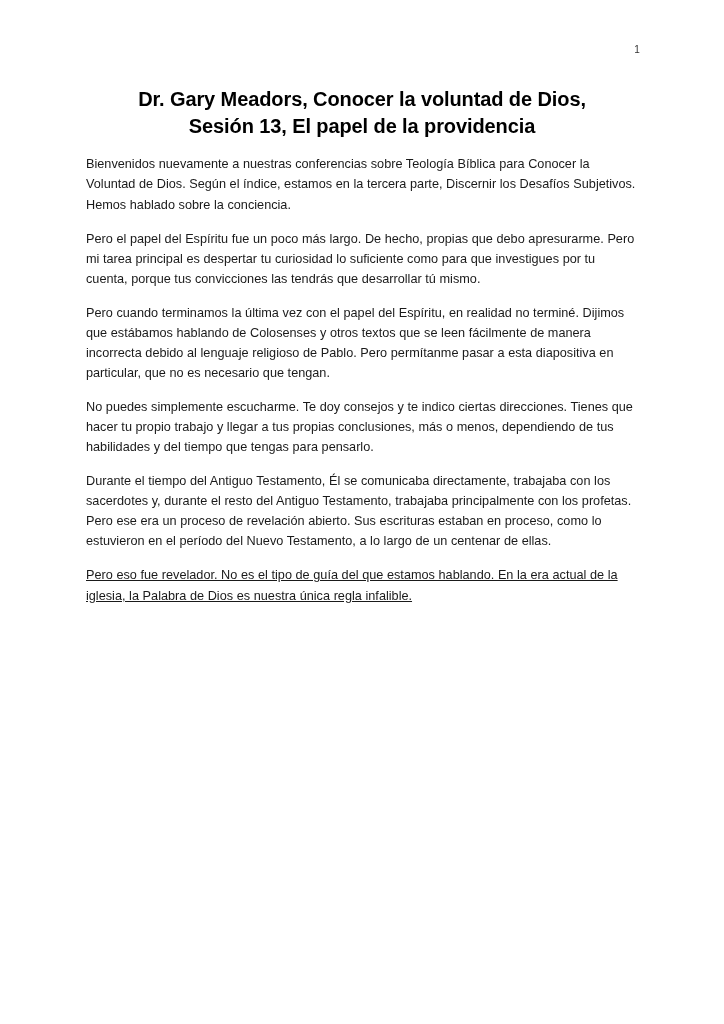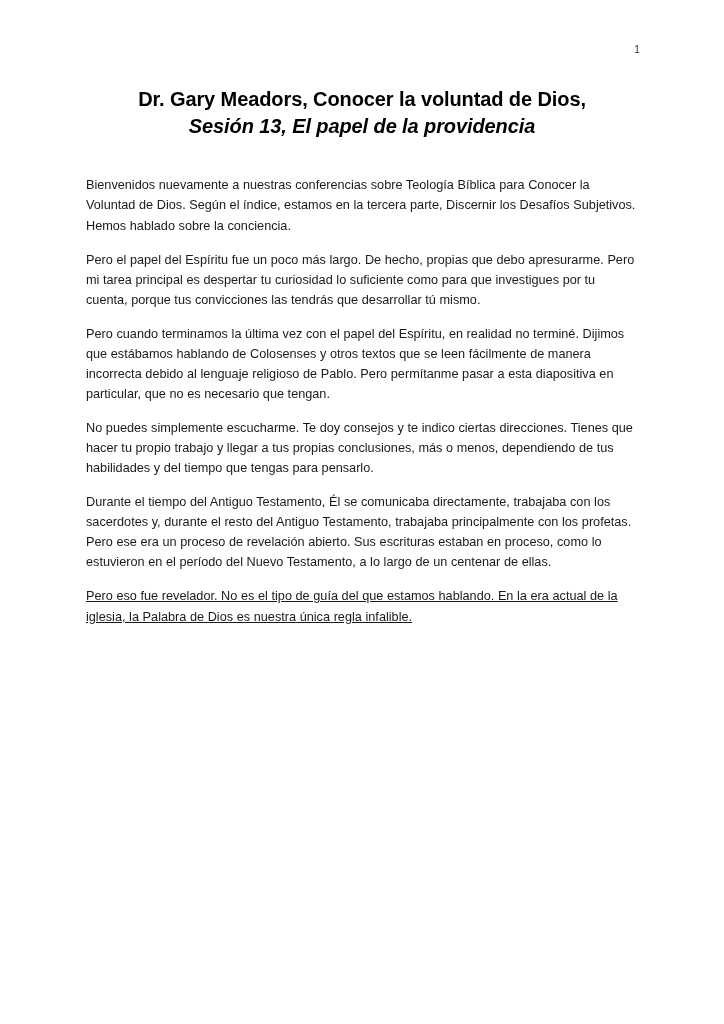--- a/index.html
+++ b/index.html
@@ -41,30 +41,29 @@
     text-align: center;
     font-size: 20px;
     font-weight: bold;
     line-height: 1.36;
     margin: 0 0 2px 0;
     color: #000;
     letter-spacing: -0.1px;
   }
   .doc-title .line2 {
     display: block;
-    font-style: italic;
   }
   .copyright {
     text-align: center;
     font-size: 12.6px;
     margin: 3px 0 0 0;
     color: #1a1a1a;
   }
   .body-text {
-    margin-top: 35px;
+    margin-top: 14px;
   }
   p.para {
     font-size: 12.7px;
     line-height: 1.58;
     margin: 0 0 14px 0;
     text-align: left;
     color: #1a1a1a;
     word-spacing: 0.1px;
   }
   p.para:last-child {

